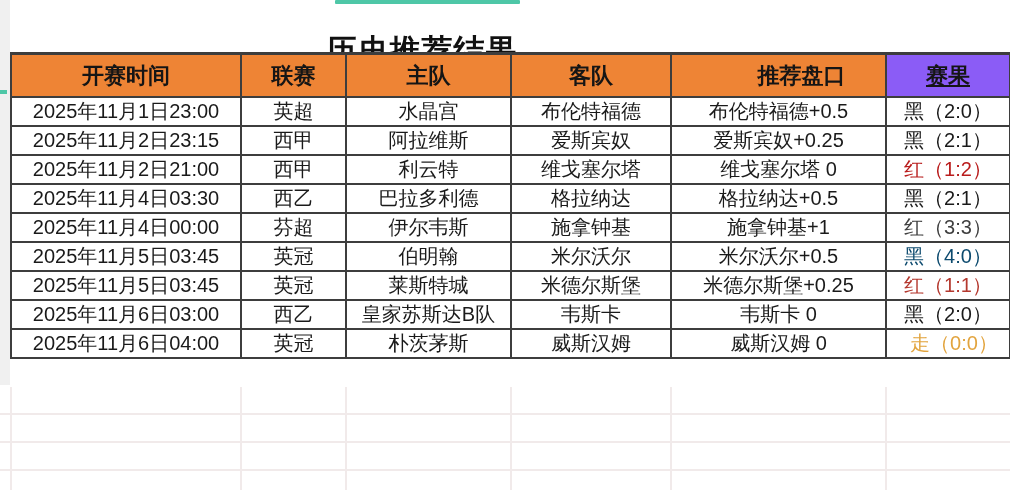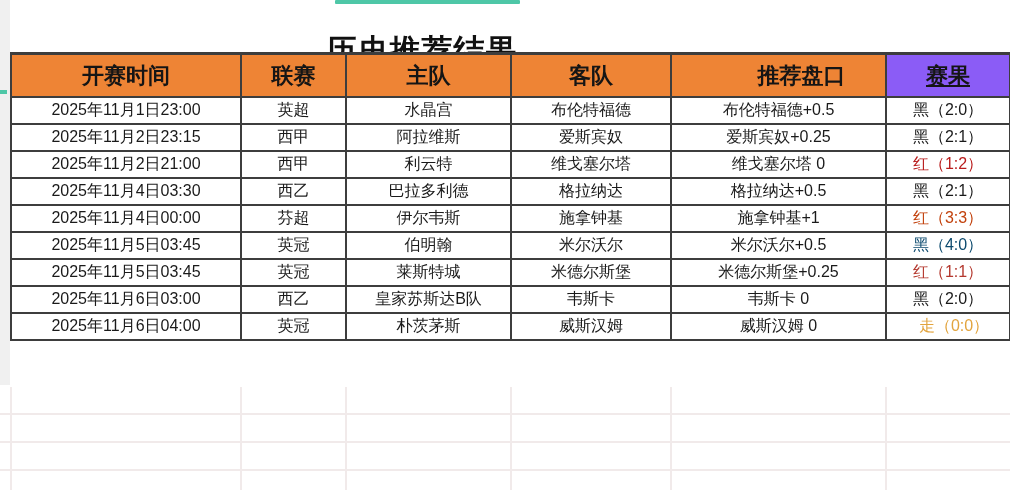--- a/index.html
+++ b/index.html
@@ -64,21 +64,21 @@
   }
   table.rec thead th {
     height: 41px;
     font-size: 22px;
     font-weight: 700;
     color: #151515;
     border-top: 3px solid #3d3d3d;
   }
   table.rec tbody td {
     height: 25px;
-    font-size: 16px;
+    font-size: 20px;
     color: #1a1a1a;
   }
   
   .empty-grid { position: absolute; left: 0; top: 0; width: 1010px; height: 490px; pointer-events: none; }
   .gridline { position: absolute; background: #f1eaea; }
 </style>
 </head>
 <body>
 
 <div id="screen">
@@ -141,21 +141,21 @@
           <td>格拉纳达</td>
           <td>格拉纳达+0.5</td>
           <td style="color: rgb(26, 26, 26);">黑（2:1）</td>
         </tr>
         <tr>
           <td>2025年11月4日00:00</td>
           <td>芬超</td>
           <td>伊尔韦斯</td>
           <td>施拿钟基</td>
           <td>施拿钟基+1</td>
-          <td style="color: #c2410c;">红（3:3）</td>
+          <td style="color: #404040;">红（3:3）</td>
         </tr>
         <tr>
           <td>2025年11月5日03:45</td>
           <td>英冠</td>
           <td>伯明翰</td>
           <td>米尔沃尔</td>
           <td>米尔沃尔+0.5</td>
           <td style="color: #0c4a6e;">黑（4:0）</td>
         </tr>
         <tr>

